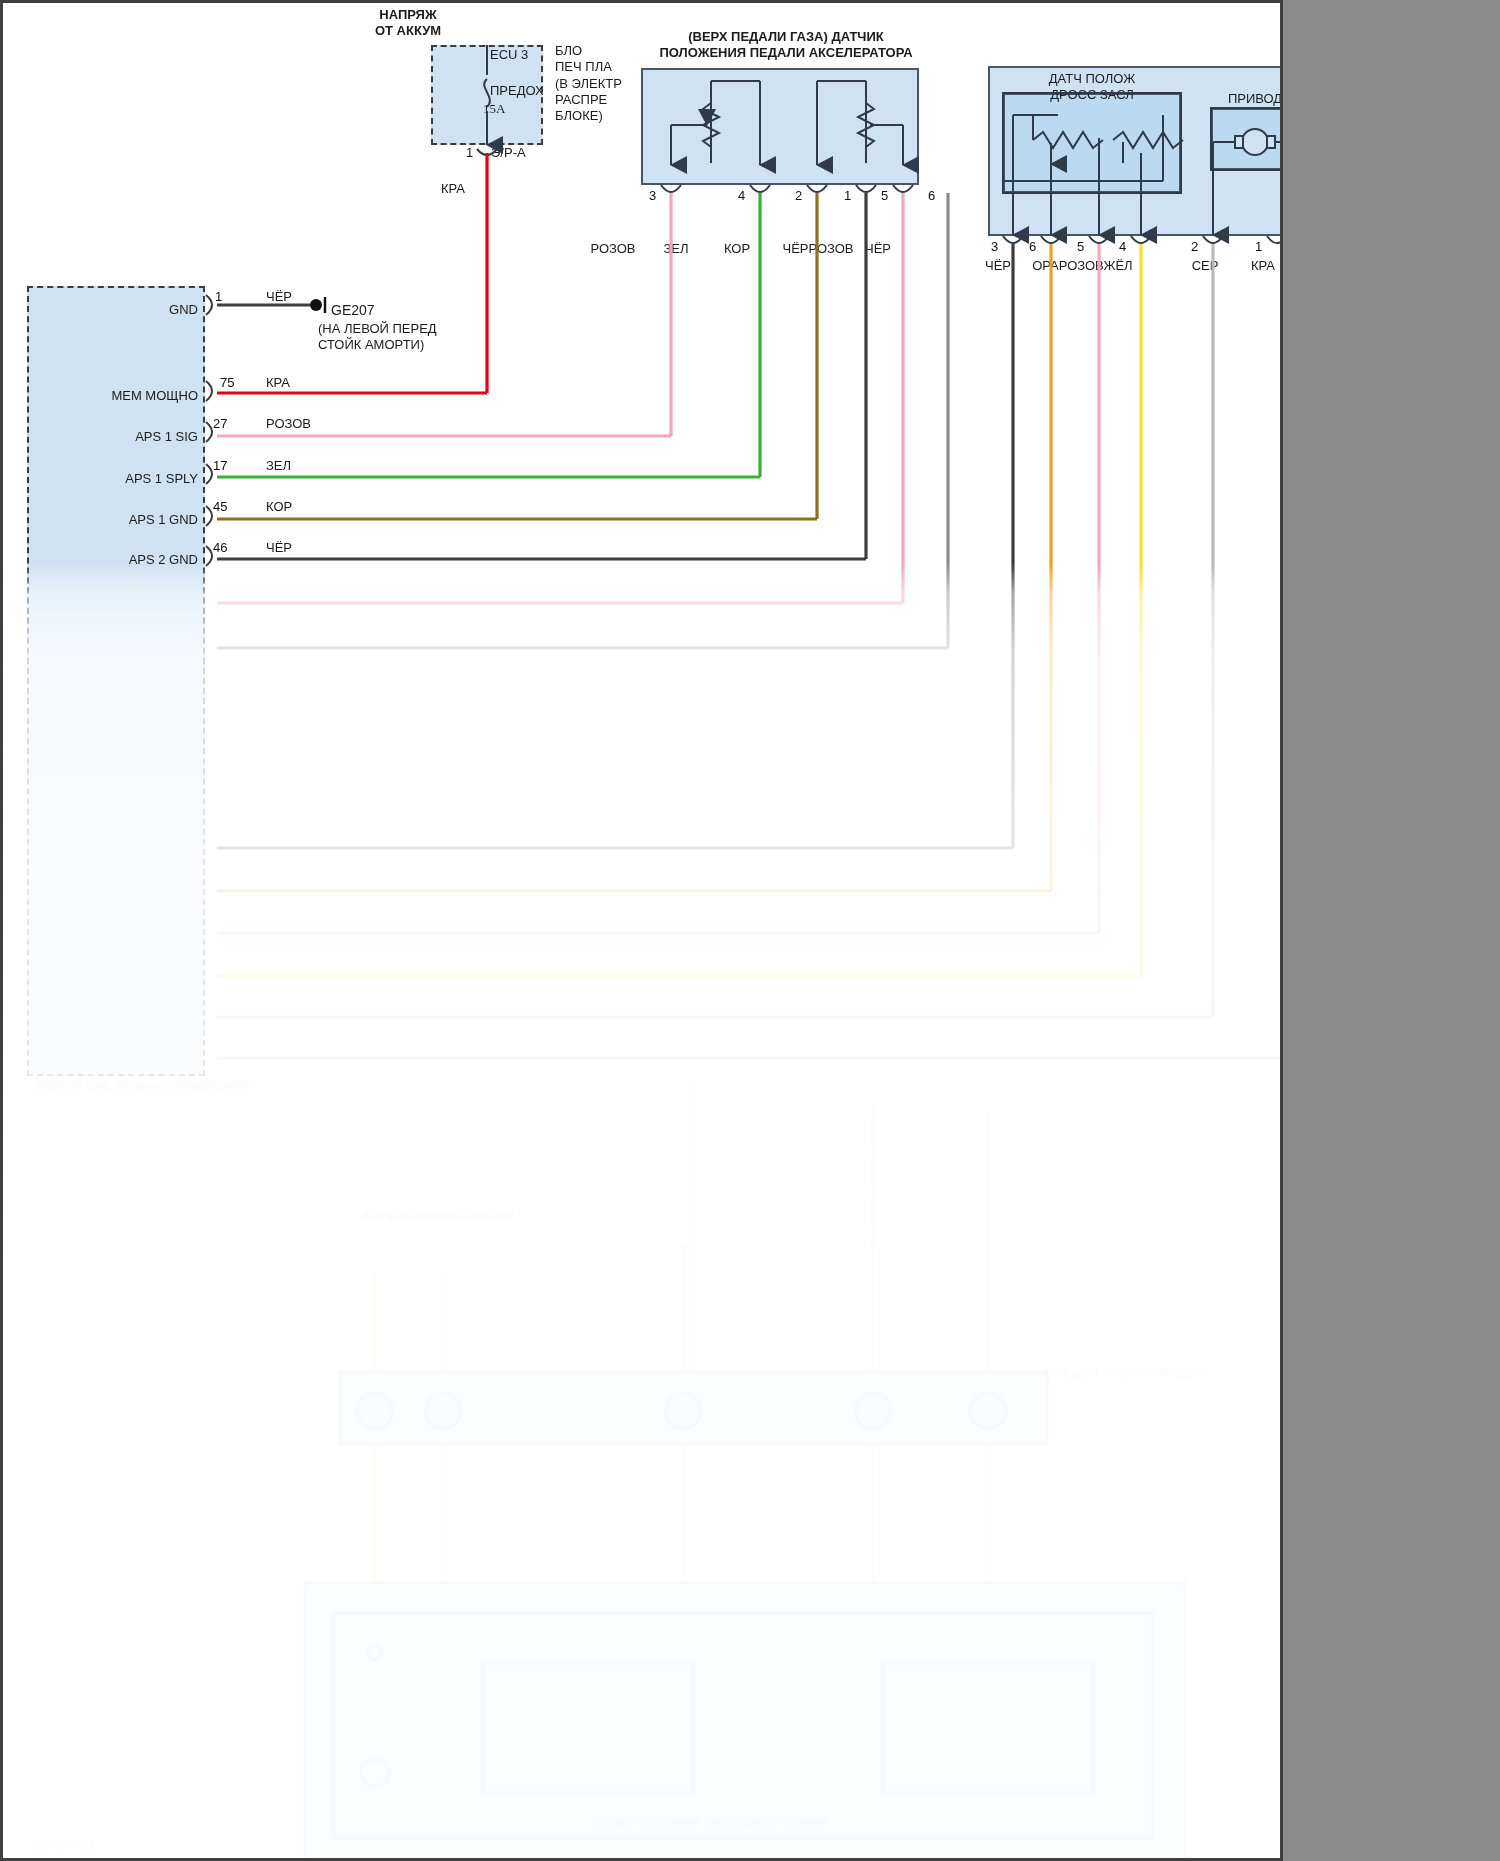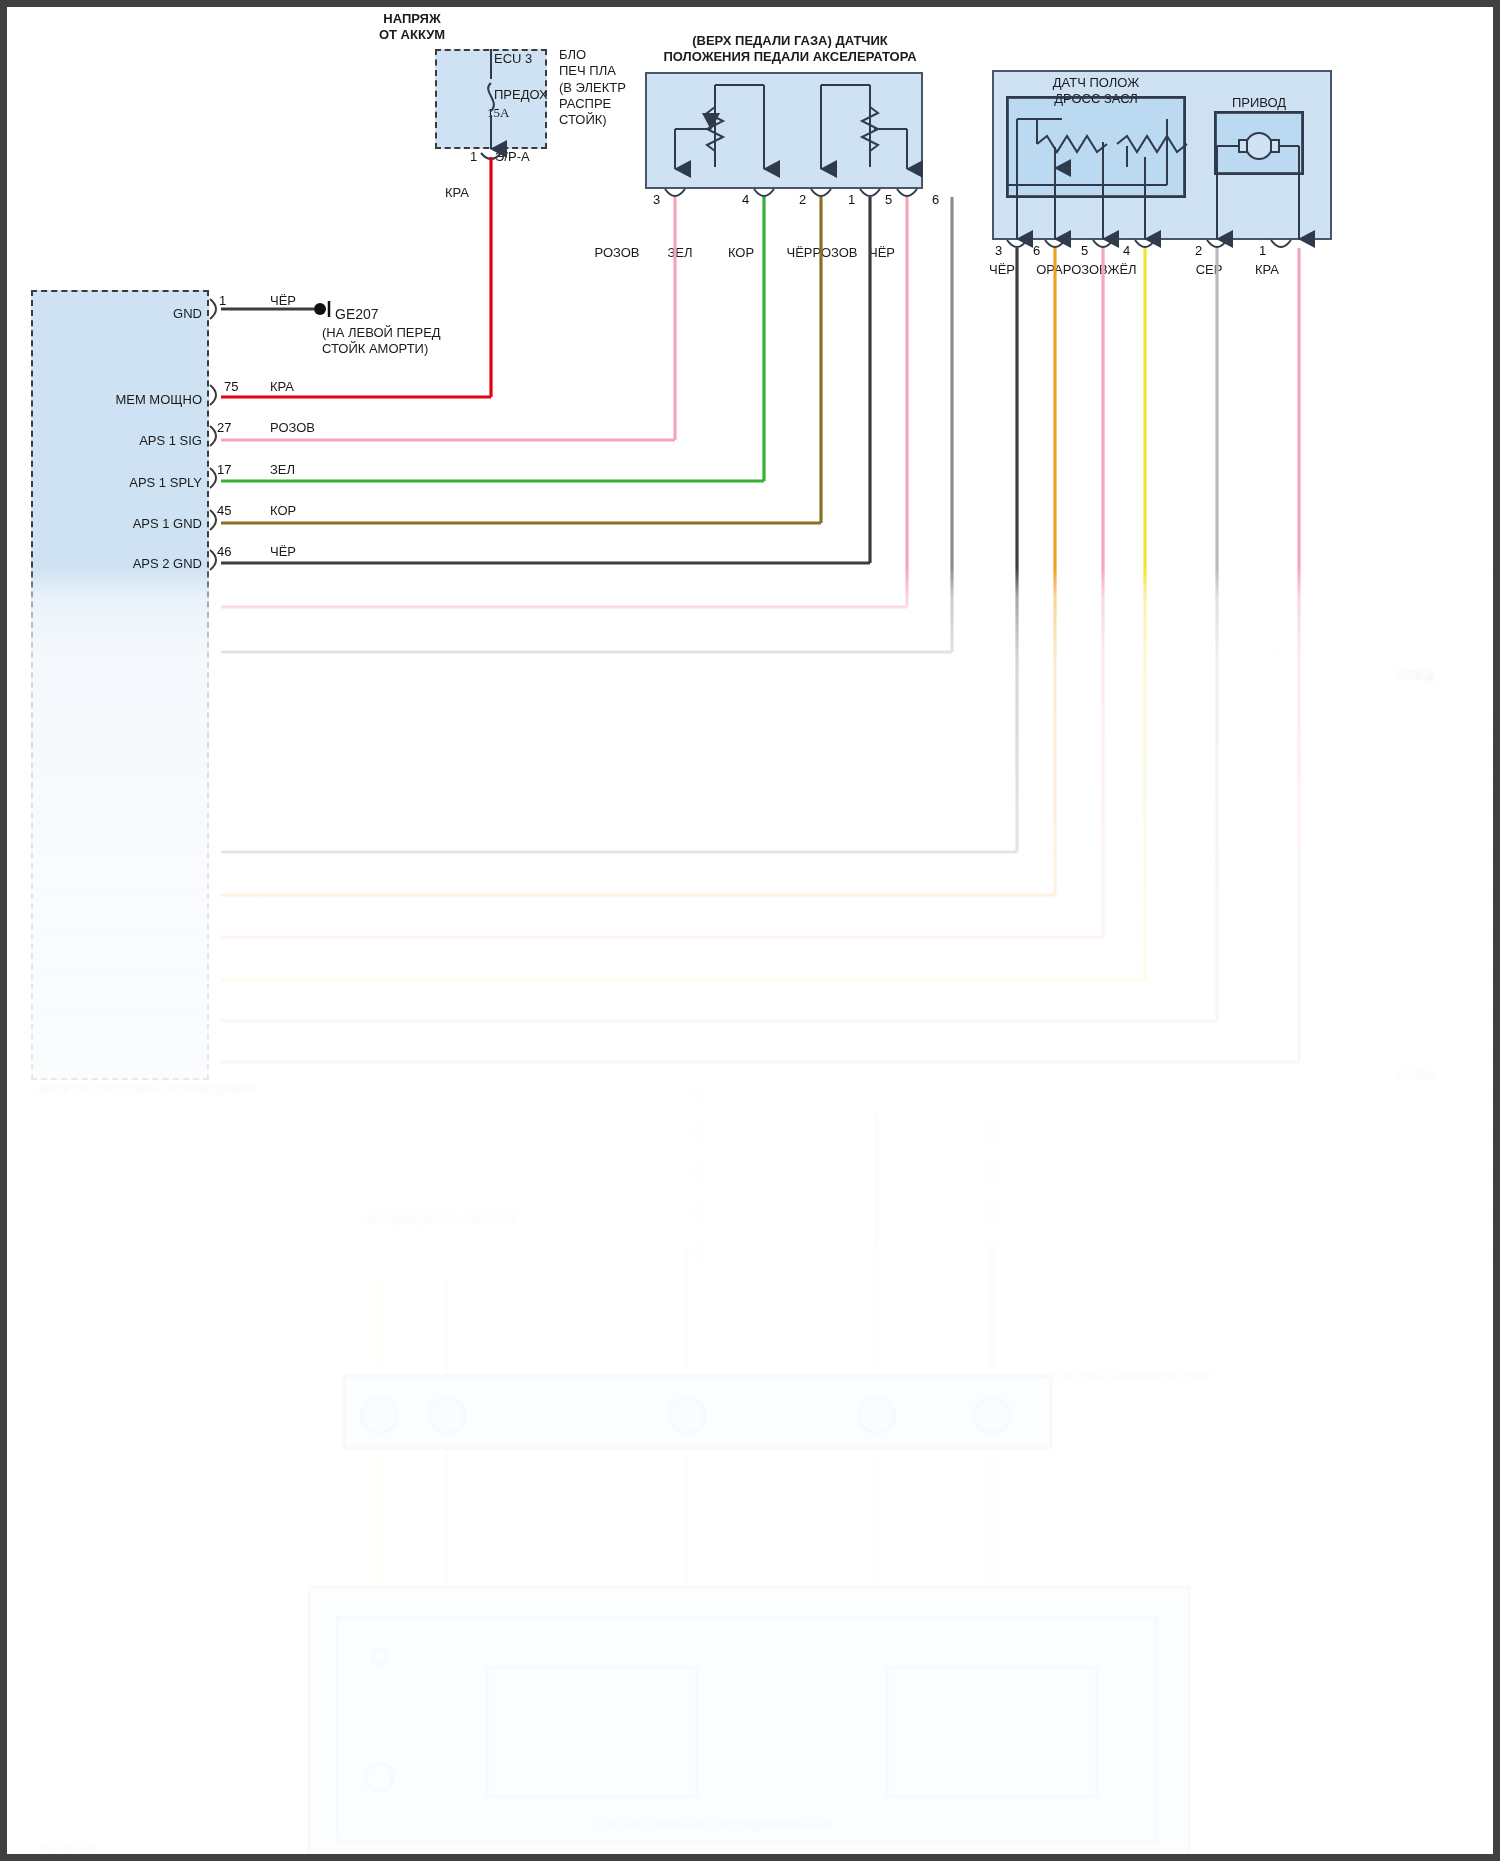--- a/index.html
+++ b/index.html
@@ -1,17 +1,17 @@
 <!DOCTYPE html>
 <html><head>
 <meta charset="utf-8">
 <style>
   html,body{margin:0;padding:0;background:#8a8a8a;}
   body{font-family:"Liberation Sans",sans-serif;}
-  #page{position:relative;width:1500px;height:1861px;background:#ffffff;border:7px solid #404040;box-sizing:border-box;overflow:hidden;}
+  #page{position:relative;width:1283px;height:1861px;background:#ffffff;border:3px solid #404040;box-sizing:border-box;overflow:hidden;}
   .lbl{position:absolute;font-size:13px;color:#1b1b1b;white-space:pre;line-height:1.25;}
   .lbl.c{text-align:center;}
   .lbl.r{text-align:right;}
   .box{position:absolute;background:#cfe2f3;border:2px solid #4a5568;box-sizing:border-box;}
   .box.inner{background:#bcd9f2;}
   .box.dash{background:#cfe2f3;border:2px dashed #3b3b3b;}
   .pin{position:absolute;font-size:13px;color:#111;}
   .fade{position:absolute;left:0;right:0;bottom:0;height:1400px;
         background:linear-gradient(to bottom, rgba(255,255,255,0) 0px, rgba(255,255,255,0.55) 30px, rgba(255,255,255,0.78) 90px, rgba(255,255,255,0.86) 260px, rgba(255,255,255,0.90) 700px);
         pointer-events:none;}
@@ -30,21 +30,21 @@
   <div class="box dash" style="left:428px;top:42px;width:112px;height:100px;"></div>
 
   <div class="lbl" style="left:487px;top:44px;width:75px;">ECU 3</div>
   <div class="lbl" style="left:487px;top:80px;width:80px;">ПРЕДОХ</div>
   <div class="lbl" style="left:480px;top:98px;width:60px;font-family:Liberation Serif, serif;">15A</div>
 
   <div class="lbl" style="left:552px;top:40px;">БЛО
 ПЕЧ ПЛА
 (В ЭЛЕКТР
 РАСПРЕ
-СТОЙК)</div>
+БЛОКЕ)</div>
 
   <div class="lbl" style="left:463px;top:142px;">1</div>
   <div class="lbl" style="left:488px;top:142px;">Э/Р-А</div>
   <div class="lbl" style="left:438px;top:178px;">КРА</div>
 
   <div class="lbl c" style="left:618px;top:26px;width:330px;font-weight:bold;">(ВЕРХ ПЕДАЛИ ГАЗА) ДАТЧИК
 ПОЛОЖЕНИЯ ПЕДАЛИ АКСЕЛЕРАТОРА</div>
 
   <div class="box" style="left:638px;top:65px;width:278px;height:117px;"></div>
 

